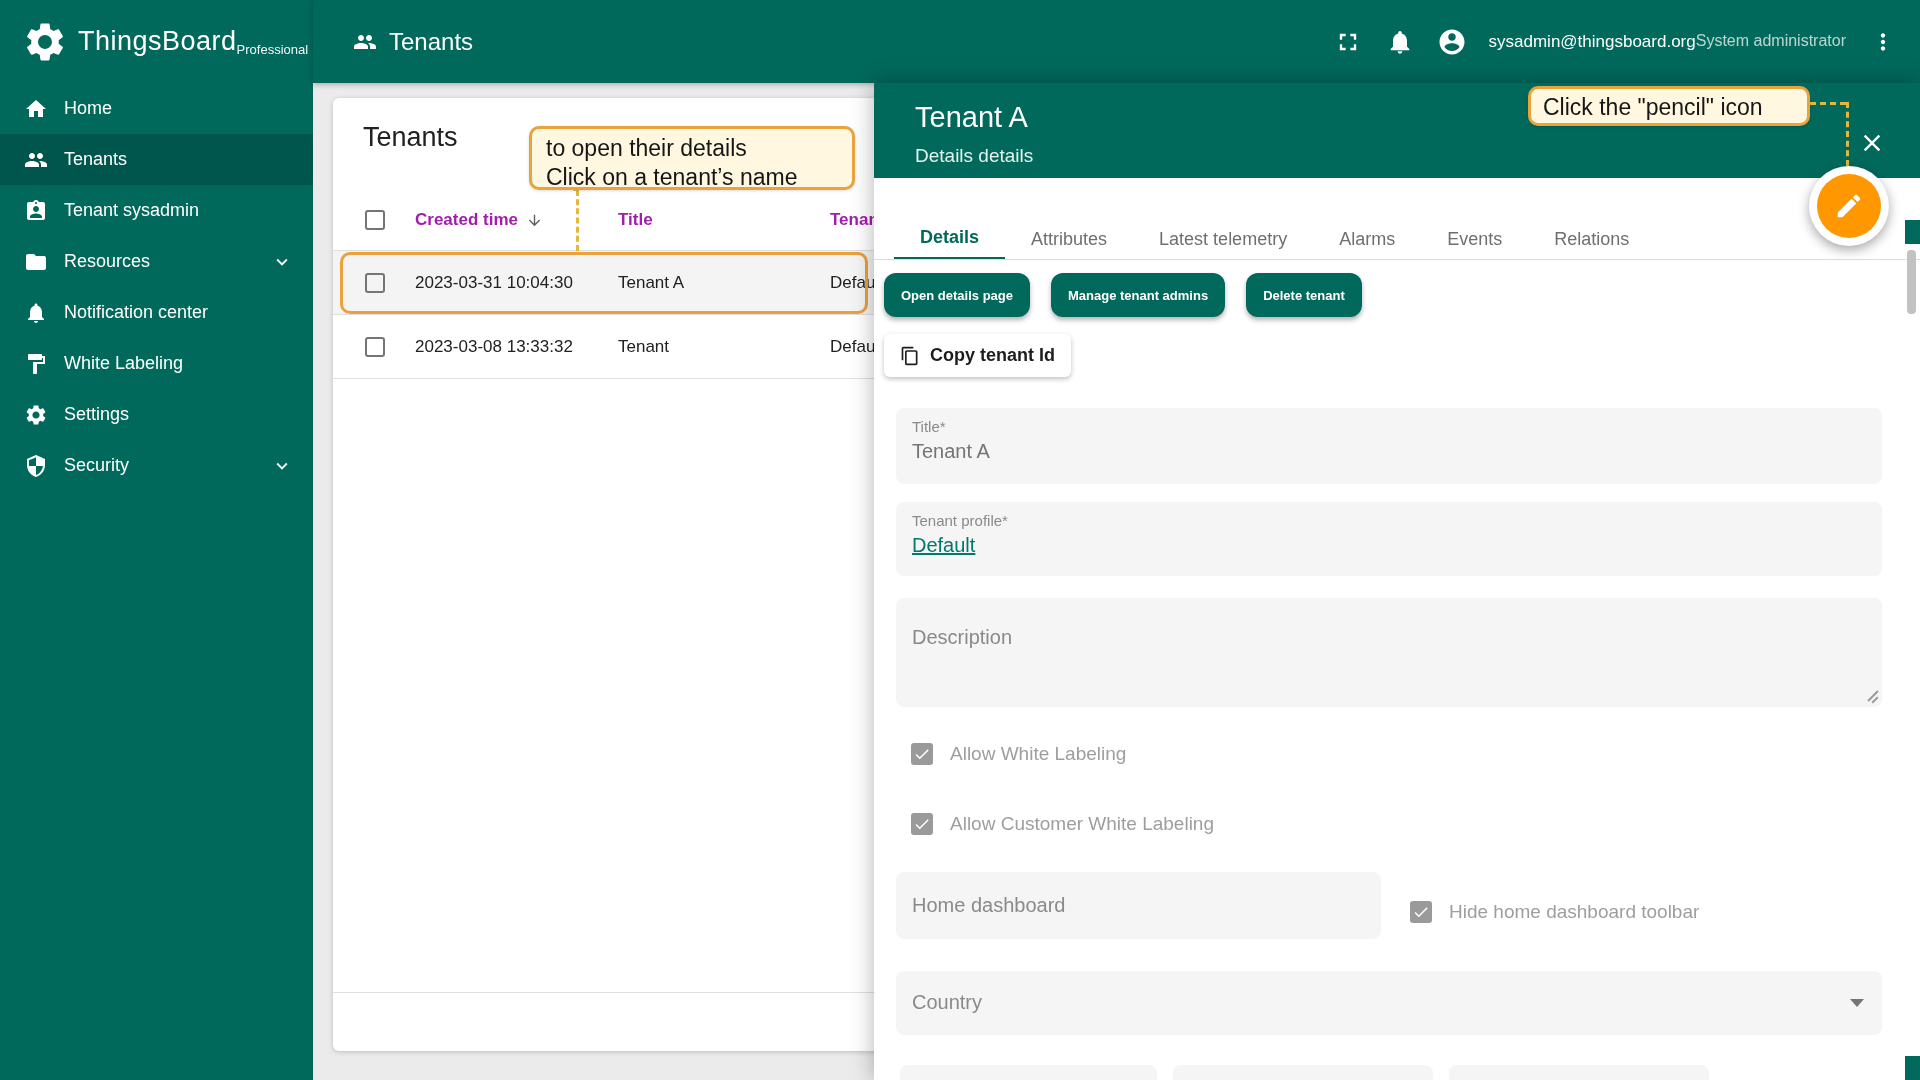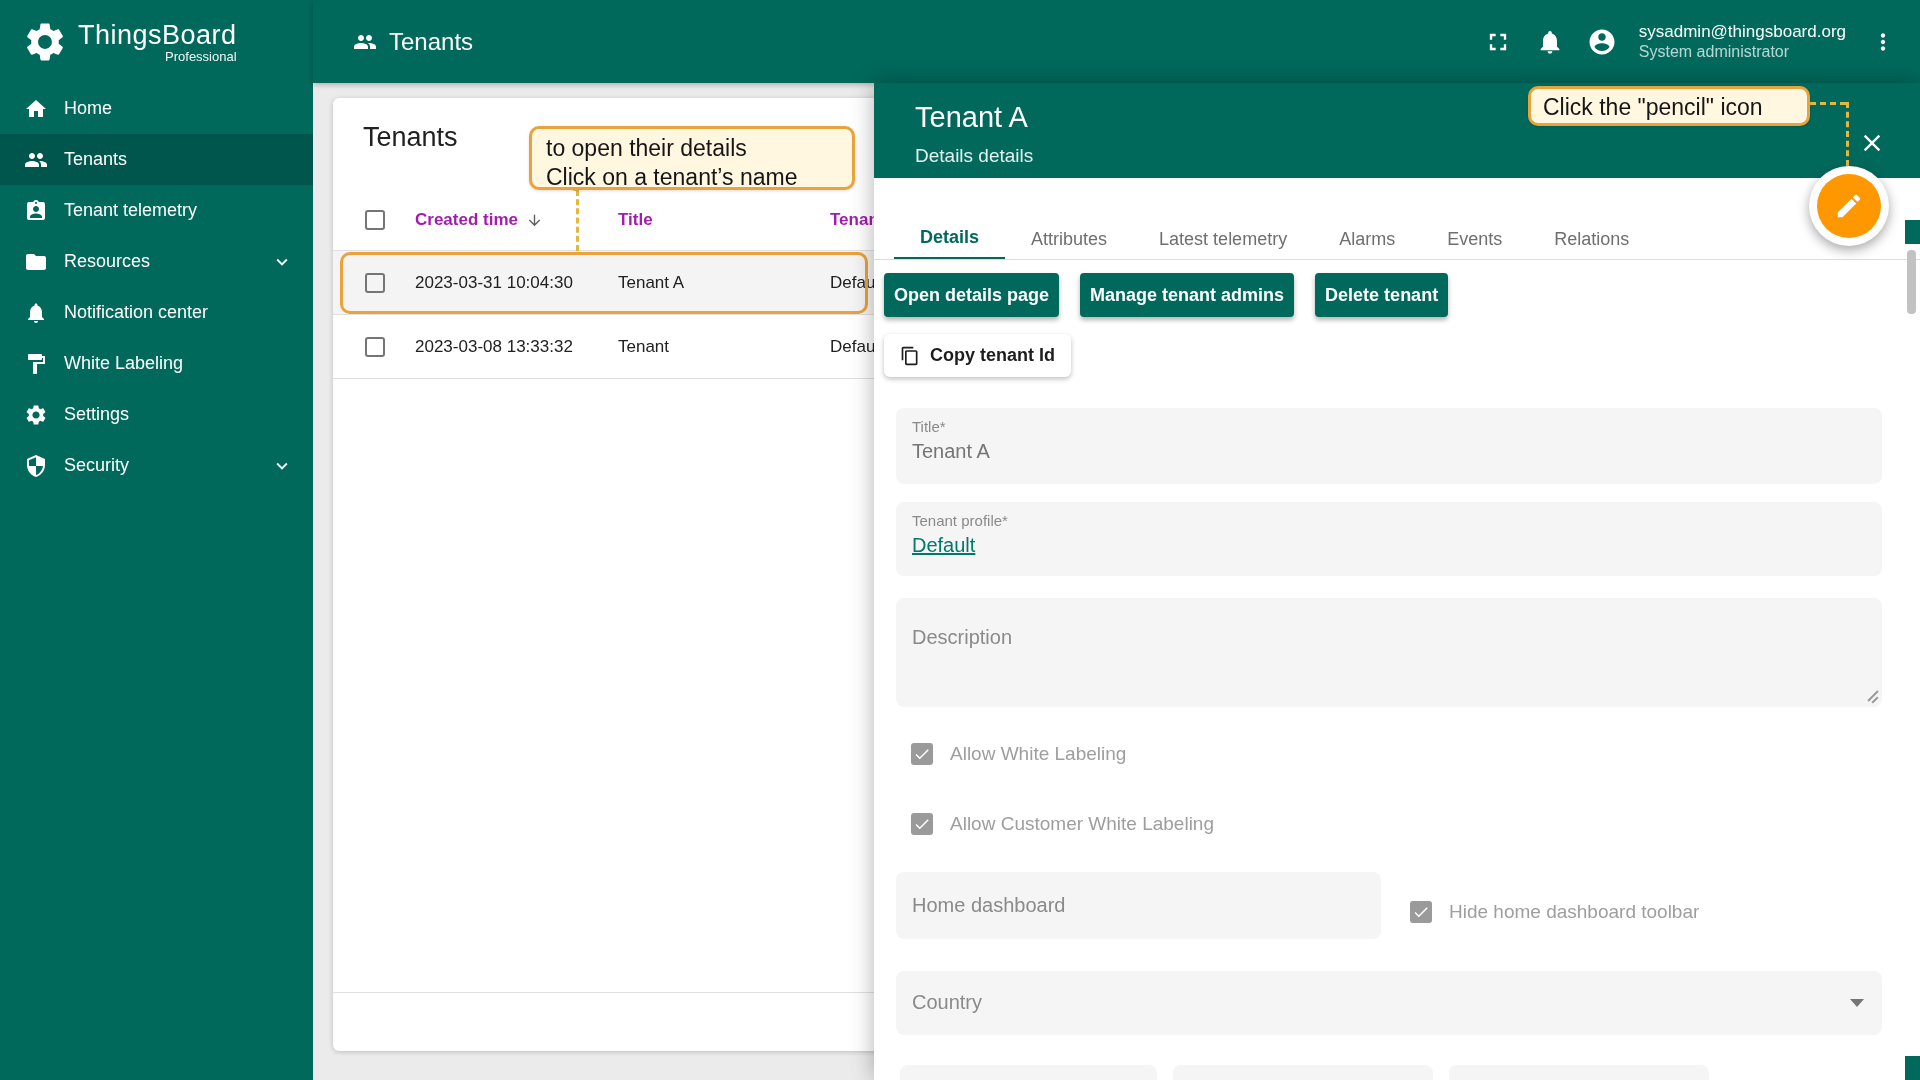--- a/index.html
+++ b/index.html
@@ -4,37 +4,37 @@
 <style>
   * { margin:0; padding:0; box-sizing:border-box; }
   html,body { width:1920px; height:1080px; overflow:hidden; }
   body { font-family:"Liberation Sans","DejaVu Sans",sans-serif; }
   .root { position:relative; width:1920px; height:1080px; background:#ebebeb; overflow:hidden; }
 
   
   .sidebar { position:absolute; left:0; top:0; width:313px; height:1080px; background:#00695c; z-index:20; color:#fff; }
   .logo { display:flex; align-items:center; gap:10px; height:83px; padding-left:22px; }
   .logo-icon { width:46px; height:46px; color:#fff; }
-  .logo-text { display:flex; flex-direction:column; }
+  .logo-text { display:flex; flex-direction:row; }
   .logo-name { font-size:27px; font-weight:400; letter-spacing:0.5px; }
   .logo-edition { font-size:13px; font-weight:300; align-self:flex-end; margin-top:-2px; opacity:.95; }
   .nav { display:flex; flex-direction:column; }
   .nav-item { display:flex; align-items:center; height:51px; padding:0 20px 0 24px; gap:16px; font-size:18px; font-weight:500; cursor:pointer; }
   .nav-item.active { background:#00564d; }
   .nav-icon { width:24px; height:24px; flex:0 0 24px; color:#fff; }
   .nav-chevron { margin-left:auto; width:22px; height:22px; color:#fff; opacity:.95; }
 
   
   .topbar { position:absolute; left:313px; top:0; width:1607px; height:83px; background:#00695c; z-index:22; display:flex; align-items:center; color:#fff; box-shadow:0 2px 5px rgba(0,0,0,.25); }
   .topbar-left { display:flex; align-items:center; gap:12px; padding-left:40px; }
   .topbar-title { font-size:24px; font-weight:400; }
   .topbar-right { margin-left:auto; display:flex; align-items:center; gap:22px; padding-right:22px; }
   .tb-icon-btn { width:30px; height:30px; color:#fff; cursor:pointer; display:flex; align-items:center; justify-content:center; }
   .avatar { width:42px; height:42px; color:#fff; cursor:pointer; }
-  .user-block { display:flex; flex-direction:column; line-height:1.25; }
+  .user-block { display:flex; flex-direction:row; line-height:1.25; }
   .user-email { font-size:17px; }
   .user-role { font-size:16px; color:rgba(255,255,255,.72); }
 
   
   .card { position:absolute; left:333px; top:98px; width:1430px; height:953px; background:#fff; border-radius:6px; box-shadow:0 1px 5px rgba(0,0,0,.2); z-index:10; overflow:hidden; }
   .card-title { position:absolute; left:30px; top:24px; font-size:27px; color:#212121; }
   .t-header { position:absolute; left:0; top:92px; width:100%; height:61px; border-bottom:1px solid #e0e0e0; }
   .t-row { position:absolute; left:0; width:100%; height:64px; border-bottom:1px solid #e0e0e0; }
   .t-row.r0 { top:153px; background:#f4f4f4; }
   .t-row.r1 { top:217px; background:#fff; }
@@ -67,21 +67,21 @@
   .panel-title { position:absolute; left:41px; top:18px; font-size:29px; font-weight:500; }
   .panel-subtitle { position:absolute; left:41px; top:62px; font-size:19px; color:rgba(255,255,255,.9); }
   .close-btn { position:absolute; left:984px; top:46px; width:28px; height:28px; color:#fff; cursor:pointer; }
 
   .tabs { position:absolute; left:20px; top:135px; height:42px; display:flex; }
   .tab { padding:0 26px; display:flex; align-items:center; font-size:18px; font-weight:500; color:#6f6f6f; cursor:pointer; }
   .tab.active { color:#00695c; font-weight:600; border-bottom:3px solid #00695c; }
   .tabs-divider { position:absolute; left:0; top:176px; width:100%; height:1px; background:#dcdcdc; }
 
   .btn-row { position:absolute; left:10px; top:190px; display:flex; gap:21px; }
-  .btn-primary { height:44px; padding:0 10px; background:#00695c; color:#fff; font-size:18px; font-weight:600; font-family:inherit; border:none; border-radius:4px; box-shadow:0 3px 5px rgba(0,0,0,.3); display:flex; align-items:center; cursor:pointer; }
+  .btn-primary { height:44px; padding:0 17px; background:#00695c; color:#fff; font-size:13px; font-weight:600; font-family:inherit; border:none; border-radius:12px; box-shadow:0 3px 5px rgba(0,0,0,.3); display:flex; align-items:center; cursor:pointer; }
   .btn-copy { position:absolute; left:10px; top:251px; height:43px; padding:0 16px; background:#fff; color:#1d1d1d; font-size:18px; font-weight:700; font-family:inherit; border:none; border-radius:6px; box-shadow:0 2px 5px rgba(0,0,0,.25); display:flex; align-items:center; gap:10px; cursor:pointer; }
   .copy-icon { width:20px; height:20px; color:#1d1d1d; }
 
   .field { position:absolute; background:#f5f5f5; border-radius:8px; }
   .f-title { left:22px; top:325px; width:986px; height:76px; }
   .f-profile { left:22px; top:419px; width:986px; height:74px; }
   .f-desc { left:22px; top:515px; width:986px; height:109px; }
   .f-home { left:22px; top:789px; width:485px; height:67px; }
   .f-country { left:22px; top:888px; width:986px; height:64px; }
   .field-label { position:absolute; left:16px; top:10px; font-size:15px; color:#8a8a8a; }
@@ -145,21 +145,21 @@
       <div class="nav-item active">
         <svg class="nav-icon" viewBox="0 0 24 24" fill="currentColor">
             <path d="M16 11c1.66 0 2.99-1.34 2.99-3S17.66 5 16 5s-3 1.34-3 3 1.34 3 3 3zm-8 0c1.66 0 2.99-1.34 2.99-3S9.66 5 8 5 5 6.34 5 8s1.34 3 3 3zm0 2c-2.33 0-7 1.17-7 3.5V19h14v-2.5c0-2.33-4.67-3.5-7-3.5zm8 0c-.29 0-.62.02-.97.05 1.16.84 1.97 1.97 1.97 3.45V19h6v-2.5c0-2.33-4.67-3.5-7-3.5z"></path>
           </svg>
         <span>Tenants</span>
       </div>
       <div class="nav-item">
         <svg class="nav-icon" viewBox="0 0 24 24" fill="currentColor">
             <path d="M19 3h-4.18C14.4 1.84 13.3 1 12 1c-1.3 0-2.4.84-2.82 2H5c-1.1 0-2 .9-2 2v14c0 1.1.9 2 2 2h14c1.1 0 2-.9 2-2V5c0-1.1-.9-2-2-2zm-7 0c.55 0 1 .45 1 1s-.45 1-1 1-1-.45-1-1 .45-1 1-1zm0 4c1.66 0 3 1.34 3 3s-1.34 3-3 3-3-1.34-3-3 1.34-3 3-3zm6 12H6v-1.4c0-2 4-3.1 6-3.1s6 1.1 6 3.1V19z"></path>
           </svg>
-        <span>Tenant telemetry</span>
+        <span>Tenant sysadmin</span>
       </div>
       <div class="nav-item">
         <svg class="nav-icon" viewBox="0 0 24 24" fill="currentColor">
             <path d="M10 4H4c-1.1 0-2 .9-2 2v12c0 1.1.9 2 2 2h16c1.1 0 2-.9 2-2V8c0-1.1-.9-2-2-2h-8l-2-2z"></path>
           </svg>
         <span>Resources</span>
         <svg class="nav-chevron" viewBox="0 0 24 24" fill="currentColor">
             <path d="M7.41 8.59 12 13.17l4.59-4.58L18 10l-6 6-6-6 1.41-1.41z"></path>
           </svg>
       </div>

